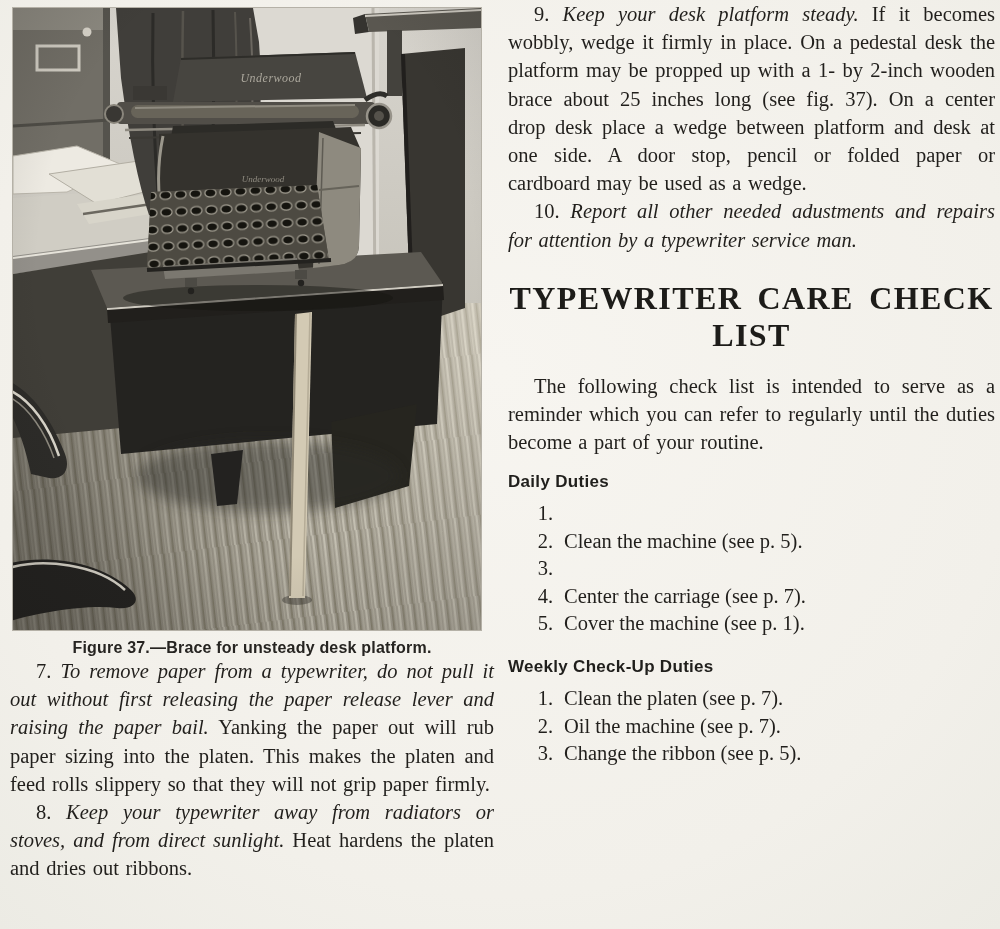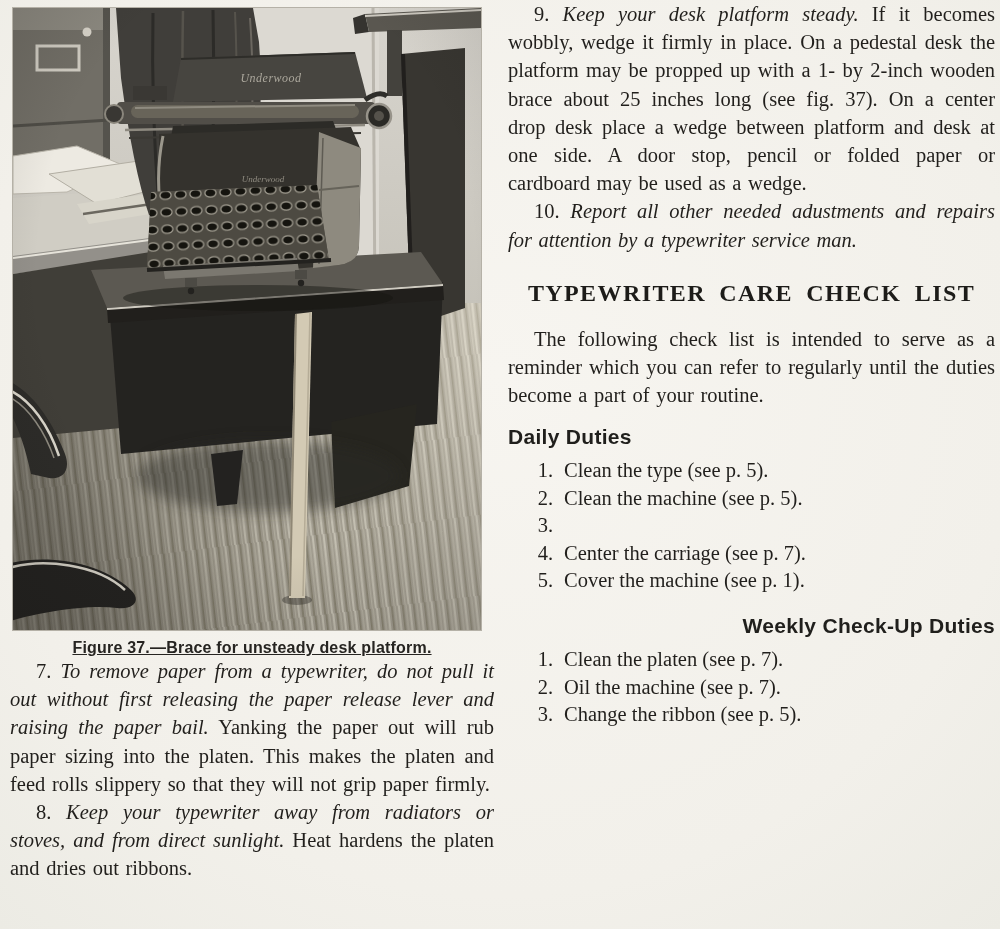--- a/index.html
+++ b/index.html
@@ -13,37 +13,37 @@
   .col-left{left:10px;width:484px;}
   .col-right{left:508px;width:487px;}
   p.body{margin:0;font-size:20.5px;line-height:28.2px;text-align:justify;word-spacing:1.5px;}
   .indent{text-indent:26px;}
   .ital{font-style:italic;}
   .pnum{font-style:normal;}
   figure{margin:0;padding:0;}
   .photo{width:468px;height:622px;margin:8px 0 0 3px;background:#c9c6bd;outline:1px solid #b5b1a7;}
   figcaption{
     font-family:"Liberation Sans",sans-serif;font-weight:bold;font-size:16px;
-    text-align:center;margin-top:9px;letter-spacing:.2px;color:#262421;text-decoration:underline;
+    text-align:center;margin-top:9px;letter-spacing:.2px;color:#262421;
   }
   .para7{margin-top:14px;}
   .para8{margin-top:0;}
   .p9{margin-top:8px;}
   .p10{margin-top:2px;}
   h2.section{
-    font-size:24px;font-weight:bold;text-align:center;letter-spacing:1.4px;
+    font-size:32px;font-weight:bold;text-align:center;letter-spacing:1.4px;
     margin:26px 0 18px 0;color:#1d1c19;word-spacing:6px;
   }
   .intro1{margin-top:0;}
   .intro2{margin-top:2px;}
   h3.sub{
-    font-family:"Liberation Sans",sans-serif;font-size:21px;font-weight:bold;
+    font-family:"Liberation Sans",sans-serif;font-size:17px;font-weight:bold;
     margin:16px 0 8px 0;letter-spacing:.3px;color:#201f1c;
   }
-  h3.sub2{margin-top:20px;text-align:right;}
+  h3.sub2{margin-top:20px;}
   .checklist{margin:0;}
   .li{display:flex;font-size:20.5px;line-height:27.4px;}
   .num{flex:none;width:56px;text-align:right;padding-right:11px;box-sizing:border-box;}
   .itxt{flex:auto;}
 </style>
 </head>
 <body>
 
 <div class="page">
 
@@ -220,21 +220,20 @@
       <span class="ital">Report all other needed adustments and repairs for attention by a typewriter service man.</span></p>
 
     <h2 class="section">TYPEWRITER CARE CHECK LIST</h2>
 
     <p class="body indent intro2">The following check list is intended to serve as a reminder which you can refer to regularly until the duties become a part of your routine.</p>
 
     <h3 class="sub">Daily Duties</h3>
     <div class="checklist">
       <div class="li">
         <span class="num">1.</span>
-        <span class="itxt">Clean the type (see p. 5).</span>
       </div>
       <div class="li">
         <span class="num">2.</span>
         <span class="itxt">Clean the machine (see p. 5).</span>
       </div>
       <div class="li">
         <span class="num">3.</span>
       </div>
       <div class="li">
         <span class="num">4.</span>

